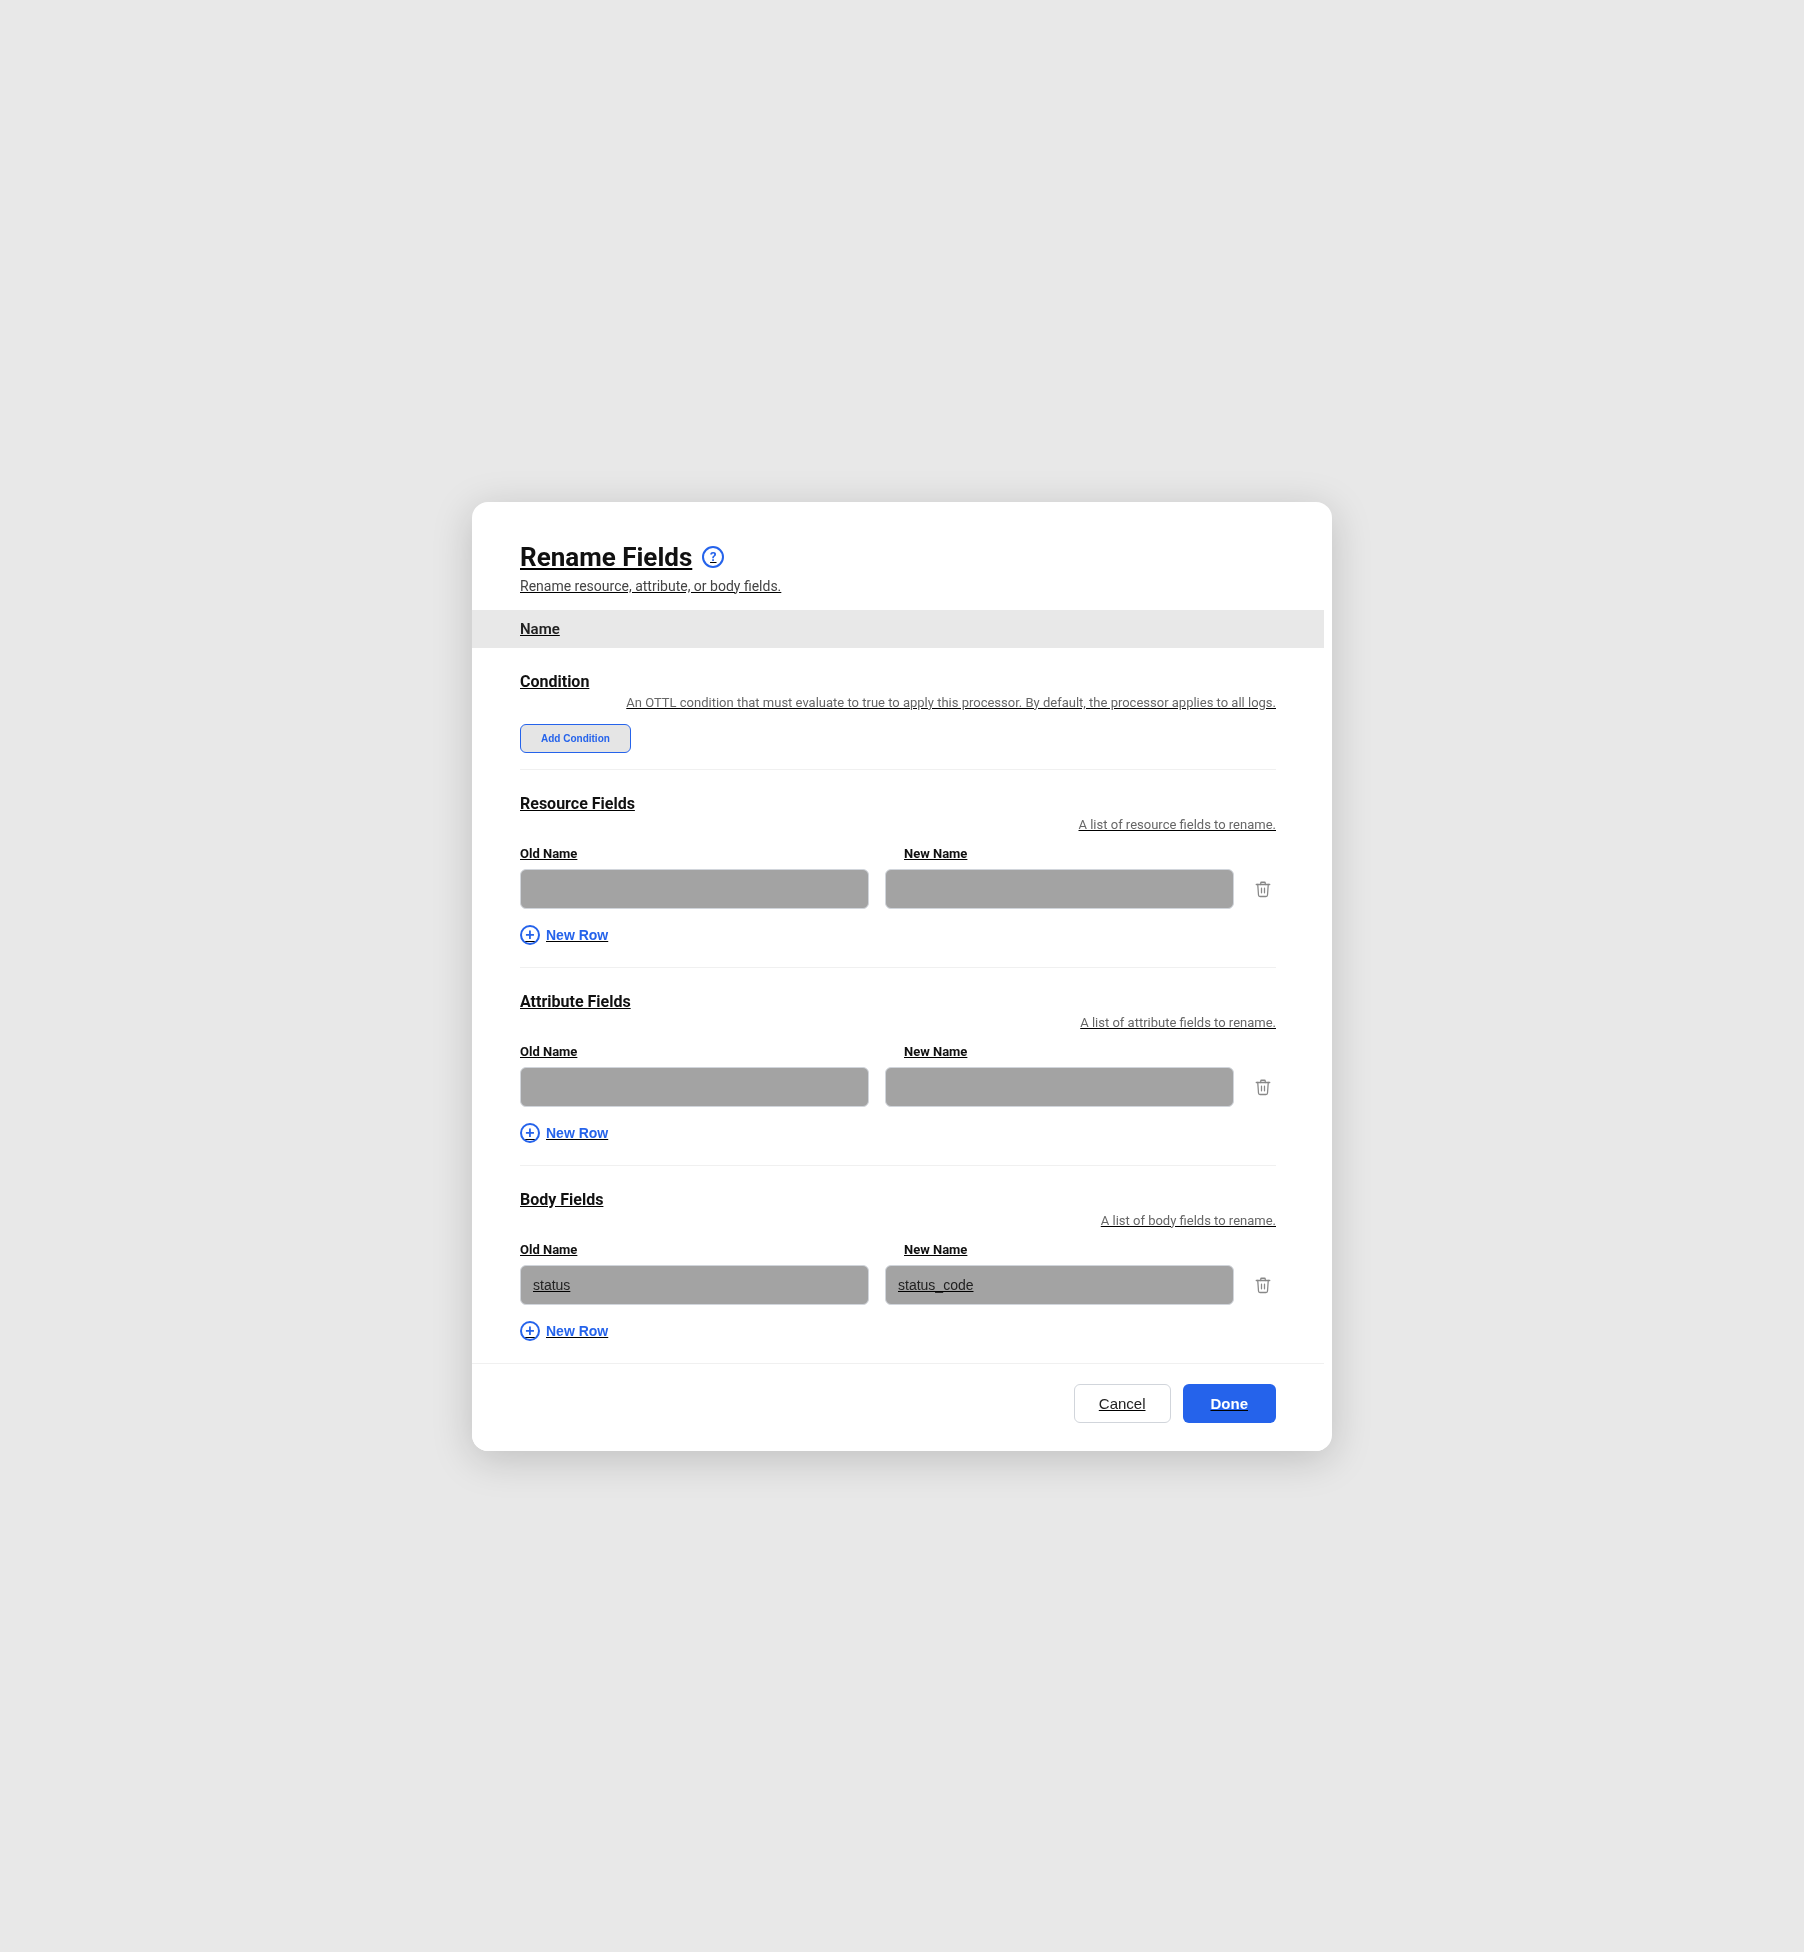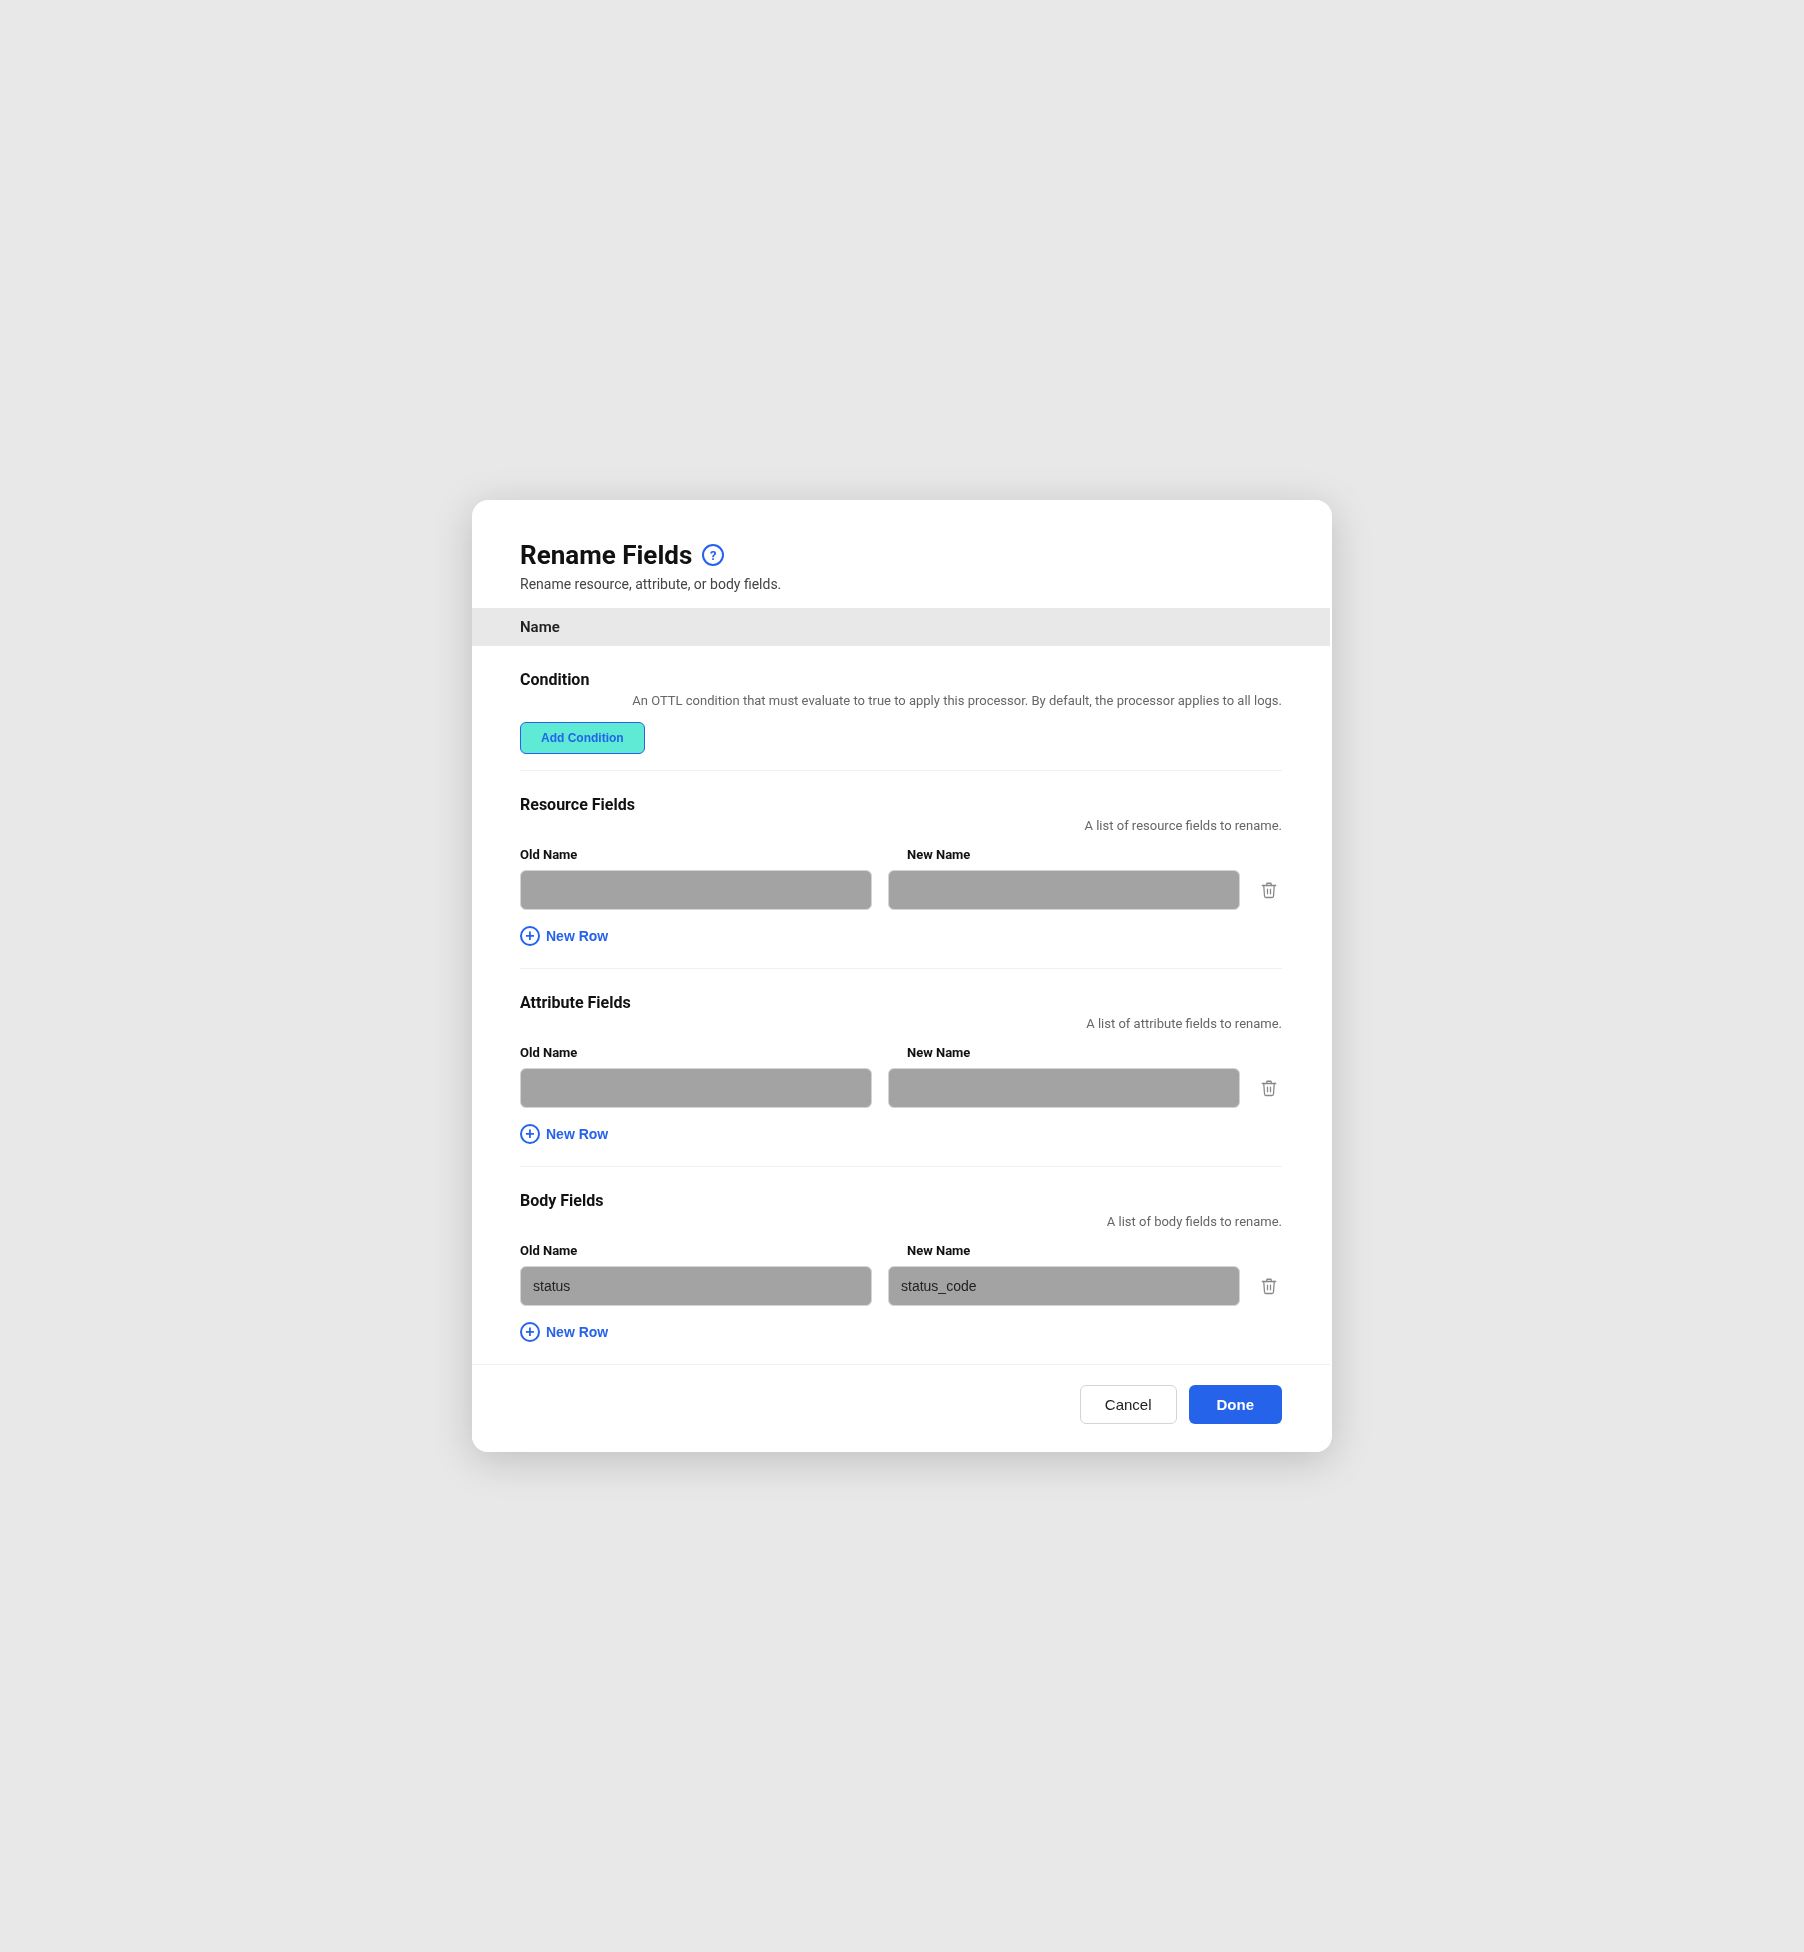--- a/index.html
+++ b/index.html
@@ -19,21 +19,22 @@
 
     .dialog-wrapper {
       background: #ffffff;
       border-radius: 16px;
       box-shadow: 0 8px 40px rgba(0,0,0,0.18);
       width: 860px;
       max-height: 1100px;
       overflow: hidden;
       display: flex;
       flex-direction: column;
-      padding: 40px 2px 0 0;
+      padding: 40px 8px 0 0;
+      text-decoration: underline;
     }
 
     .dialog-header {
       padding: 0 48px 16px 48px;
     }
 
     .dialog-title-row {
       display: flex;
       align-items: center;
       gap: 10px;
@@ -110,25 +111,25 @@
 
     .section-desc {
       font-size: 13px;
       color: #666;
       margin-bottom: 14px;
       text-align: right;
     }
 
     .add-condition-btn {
       border: 1.5px solid #2563eb;
-      background: #5eead4;
+      background: #e5e5e5;
       color: #2563eb;
       padding: 8px 20px;
       border-radius: 6px;
-      font-size: 12px;
+      font-size: 10px;
       font-weight: 600;
       cursor: pointer;
       margin-bottom: 8px;
     }
 
     .fields-table {
       width: 100%;
     }
 
     .fields-header {

